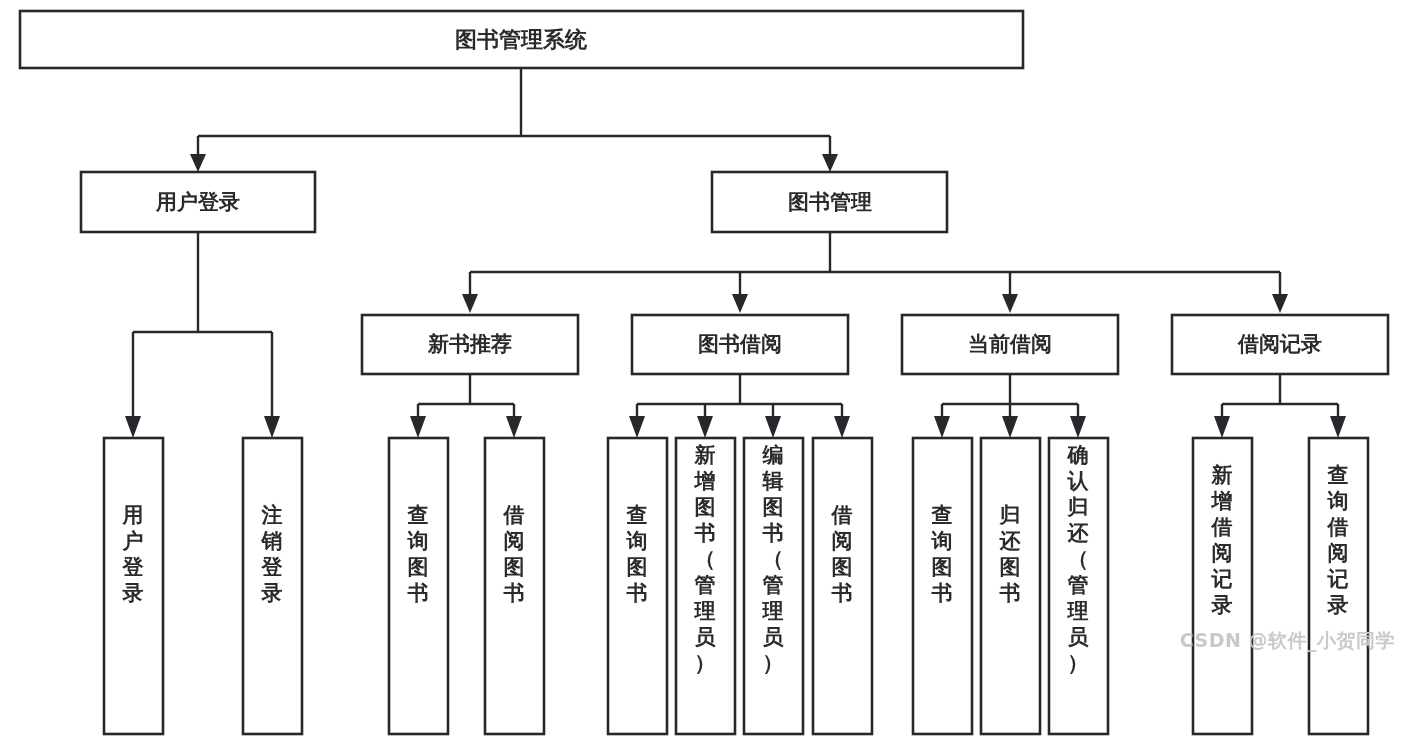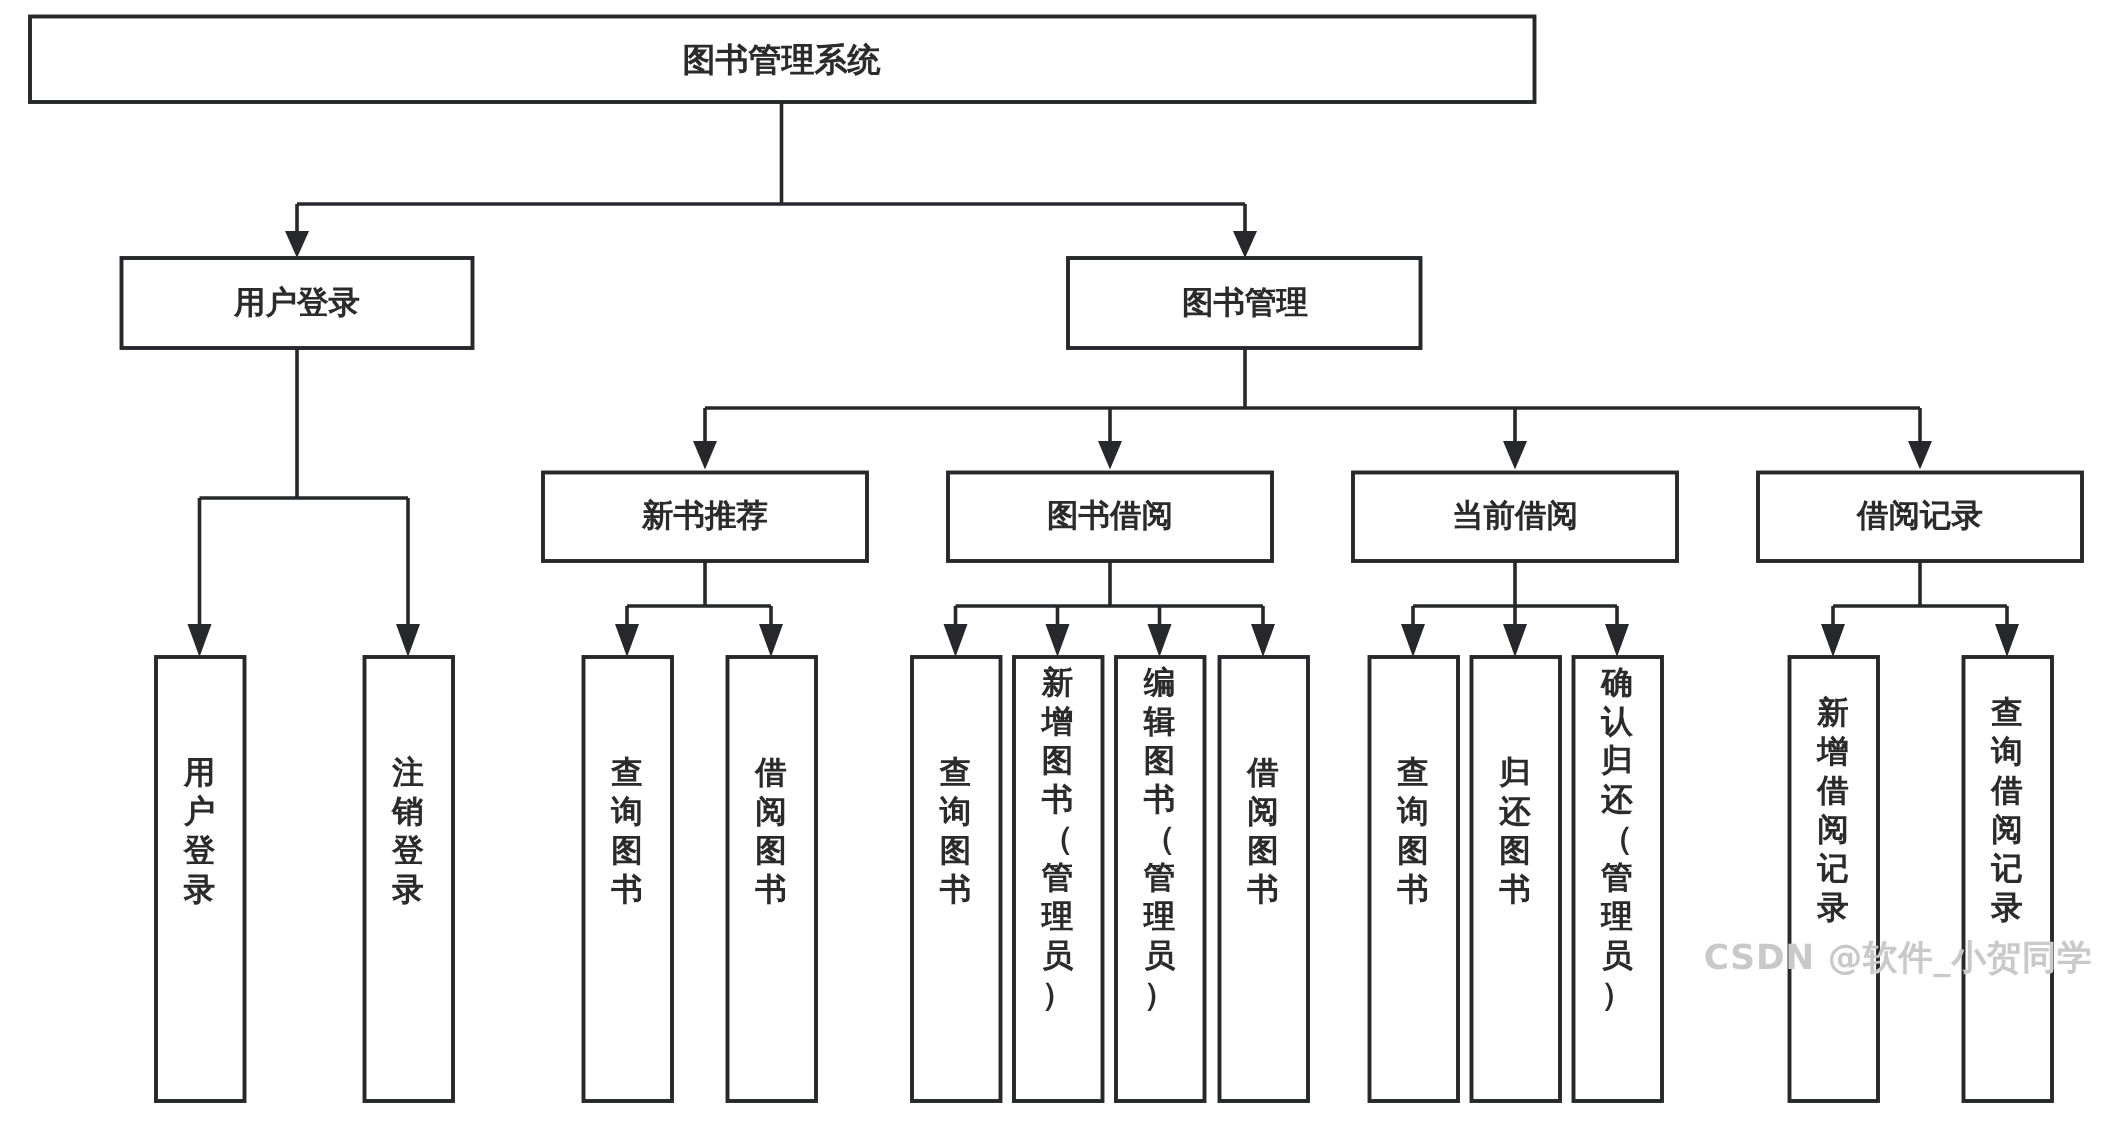--- a/index.html
+++ b/index.html
@@ -55,21 +55,21 @@
   }
   .arrow-head {
     fill: #26282b;
     stroke: none;
   }
   .watermark {
     position: absolute;
     right: 10px;
     bottom: 6px;
     color: #c9c9c9;
-    font-size: 23px;
+    font-size: 19px;
     font-family: "DejaVu Sans", "Liberation Sans", sans-serif;
     letter-spacing: 0.5px;
     white-space: nowrap;
     user-select: none;
   }
 </style>
 </head>
 <body>
 
 <div id="diagram-root">

